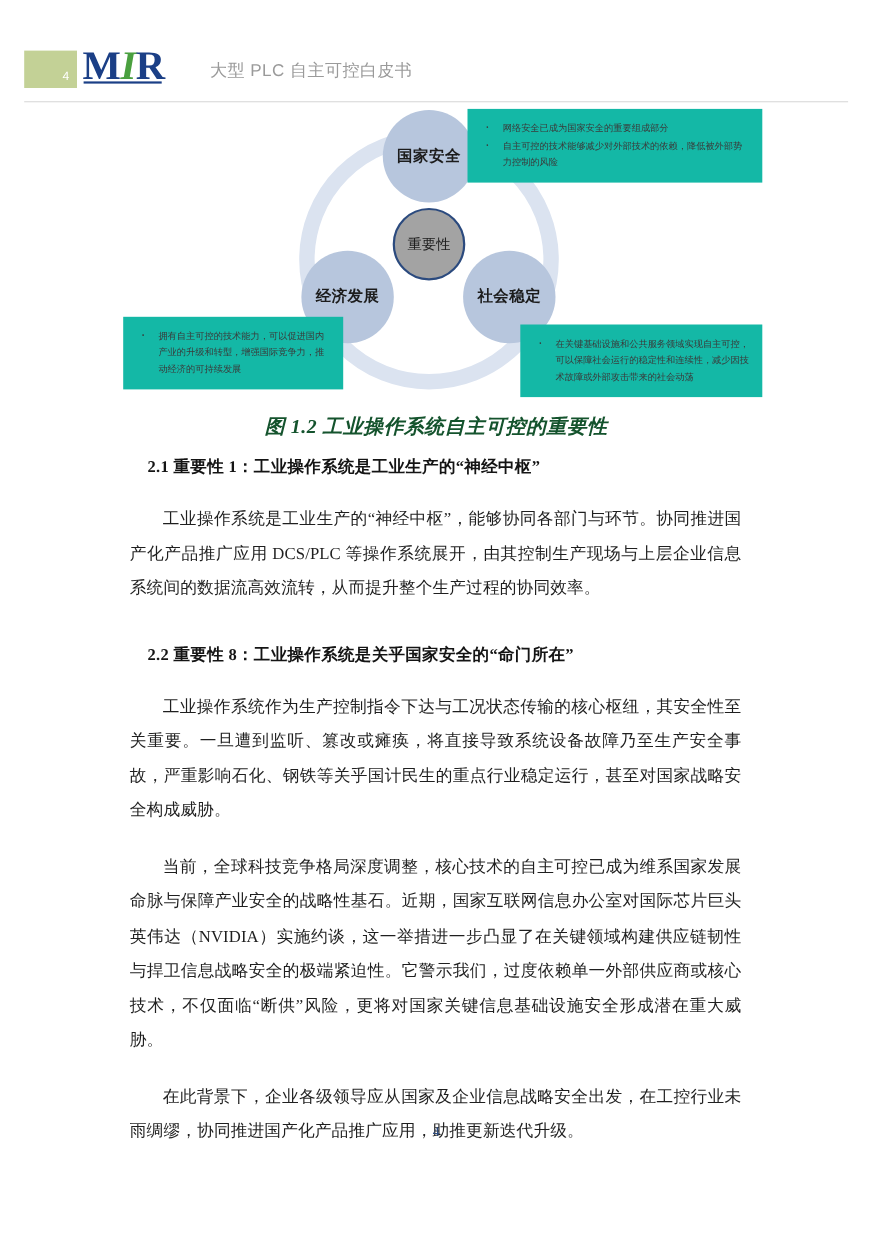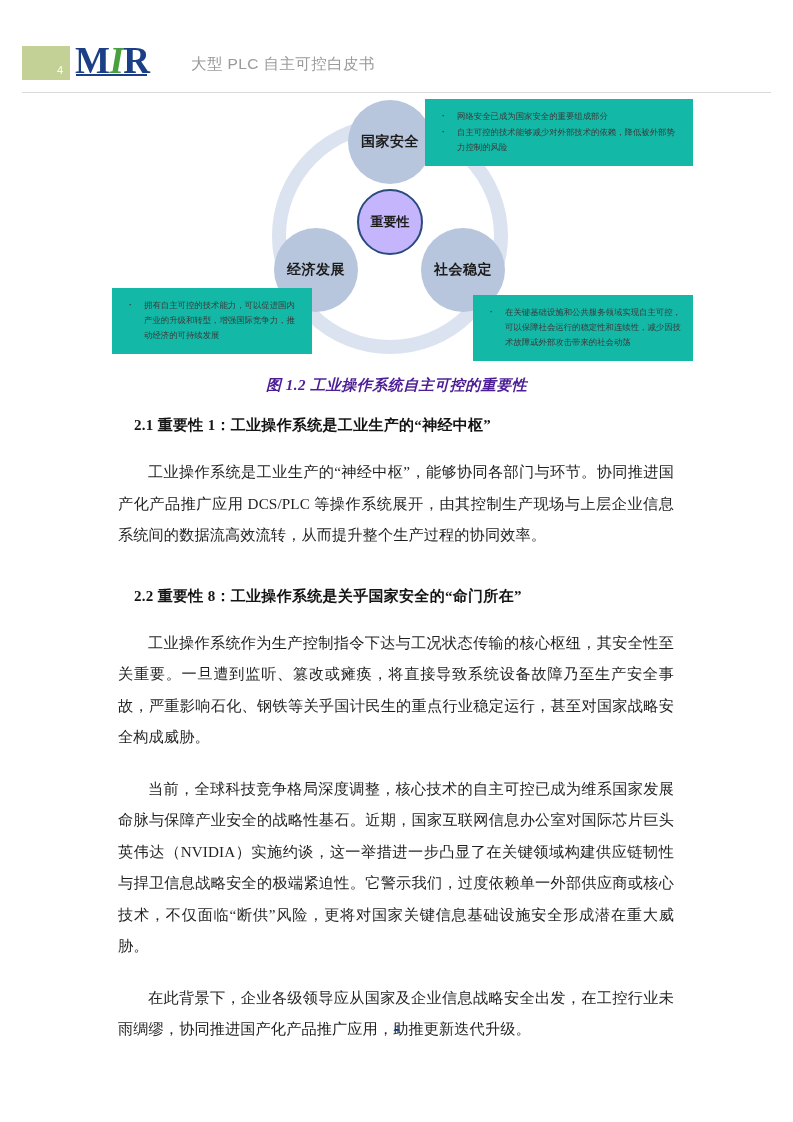--- a/index.html
+++ b/index.html
@@ -119,28 +119,28 @@
   .node-left   { left: 274px; top: 132px; width: 84px; height: 84px; }
   .node-right  { left: 421px; top: 132px; width: 84px; height: 84px; }
 
   .node-center {
     position: absolute;
     left: 357px;
     top: 93px;
     width: 66px;
     height: 66px;
     border-radius: 50%;
-    background: #c4b5fd;
+    background: #a3a3a3;
     border: 2px solid #2b4a7e;
     box-sizing: border-box;
     display: flex;
     align-items: center;
     justify-content: center;
     font-family: "Liberation Sans", sans-serif;
-    font-weight: bold;
+    font-weight: normal;
     font-size: 13px;
     color: #1c1c1c;
   }
 
   .callout {
     position: absolute;
     background: #14b8a6;
     padding: 10px 12px 10px 10px;
     box-sizing: border-box;
   }
@@ -173,22 +173,22 @@
 
   .fig-caption {
     position: absolute;
     left: 0;
     top: 376px;
     width: 793px;
     text-align: center;
     font-family: "Liberation Serif", serif;
     font-weight: bold;
     font-style: italic;
-    font-size: 15px;
-    color: #4c1d95;
+    font-size: 18px;
+    color: #14532d;
     letter-spacing: 0.5px;
   }
 
   
   .content {
     position: absolute;
     left: 118px;
     top: 406px;
     width: 556px;
   }

